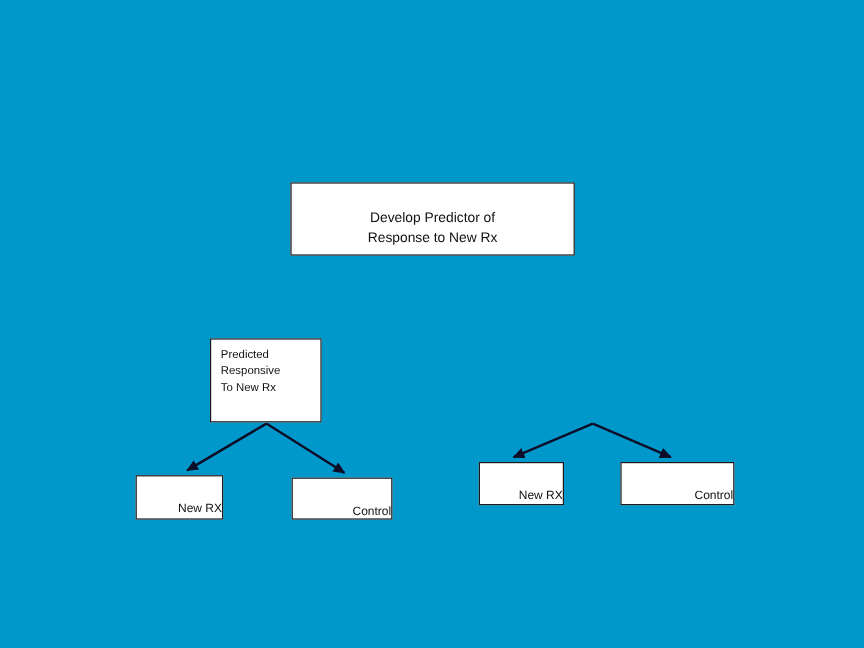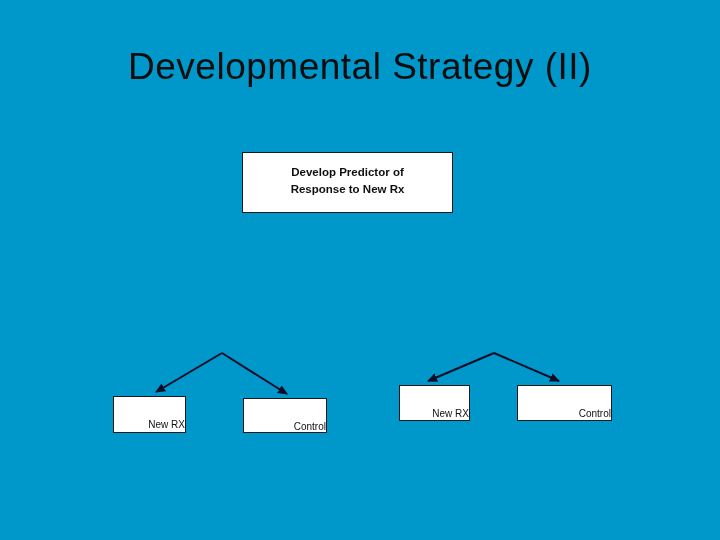--- a/index.html
+++ b/index.html
@@ -48,26 +48,25 @@
 
   .box {
     position: absolute;
     background: var(--box_fill);
     border: 1px solid var(--box_border);
     color: #101010;
     white-space: pre-line;
   }
 
   .box-root {
-    left: 242px; top: 152px; width: 211px; height: 61px;
+    left: 242px; top: 152px; width: 237px; height: 61px;
     text-align: center;
     font-size: 11.5px;
     line-height: 17px;
-    padding-top: 11px;
-    font-weight: bold;
+    padding-top: 21px;
   }
 
   .box-branch {
     font-size: 9.5px;
     line-height: 14px;
     padding: 6px 6px 0 8px;
     text-align: left;
   }
   .box-branch-responsive    { left: 175px; top: 282px; width: 93px;  height: 70px; }
   .box-branch-nonresponsive { left: 435px; top: 282px; width: 119px; height: 70px; }
@@ -80,37 +79,39 @@
   .box-leaf-resp-newrx    { left: 113px; top: 396px; width: 73px; height: 37px; }
   .box-leaf-resp-control  { left: 243px; top: 398px; width: 84px; height: 35px; }
   .box-leaf-nonresp-newrx   { left: 399px; top: 385px; width: 71px; height: 36px; }
   .box-leaf-nonresp-control { left: 517px; top: 385px; width: 95px; height: 36px; }
 </style>
 </head>
 <body>
 
 <div class="slide">
 
-  <h1 class="title">Developmental Strategy (II)</h1>
 
   <svg class="connectors" viewBox="0 0 720 540" aria-hidden="true">
     <defs>
       <marker id="arrowhead" markerUnits="userSpaceOnUse" markerWidth="11" markerHeight="9" refX="9" refY="4.5" orient="auto">
         <path class="arrowhead-fill" d="M0,0 L10,4.5 L0,9 Z"></path>
       </marker>
     </defs>
     <line class="connector" x1="222" y1="353" x2="156" y2="392" marker-end="url(#arrowhead)"></line>
     <line class="connector" x1="222" y1="353" x2="287" y2="394" marker-end="url(#arrowhead)"></line>
     <line class="connector" x1="494" y1="353" x2="428" y2="381" marker-end="url(#arrowhead)"></line>
     <line class="connector" x1="494" y1="353" x2="559" y2="381" marker-end="url(#arrowhead)"></line>
   </svg>
 
   <div class="box box-root">Develop Predictor of
 Response to New Rx</div>
 
+  <div class="box box-branch box-branch-responsive">Predicted
+Responsive
+To New Rx</div>
 
 
   <div class="box box-leaf box-leaf-resp-newrx">New RX</div>
 
   <div class="box box-leaf box-leaf-resp-control">Control</div>
 
   <div class="box box-leaf box-leaf-nonresp-newrx">New RX</div>
 
   <div class="box box-leaf box-leaf-nonresp-control">Control</div>
 

